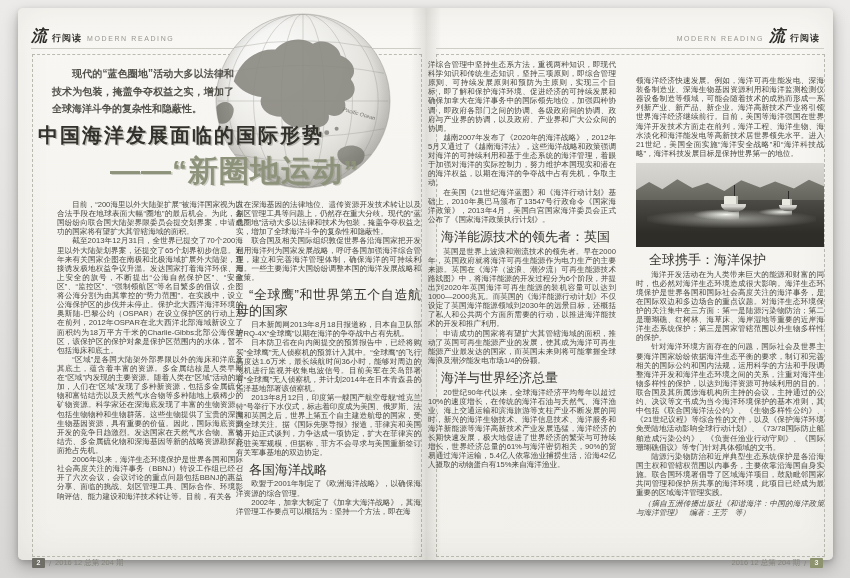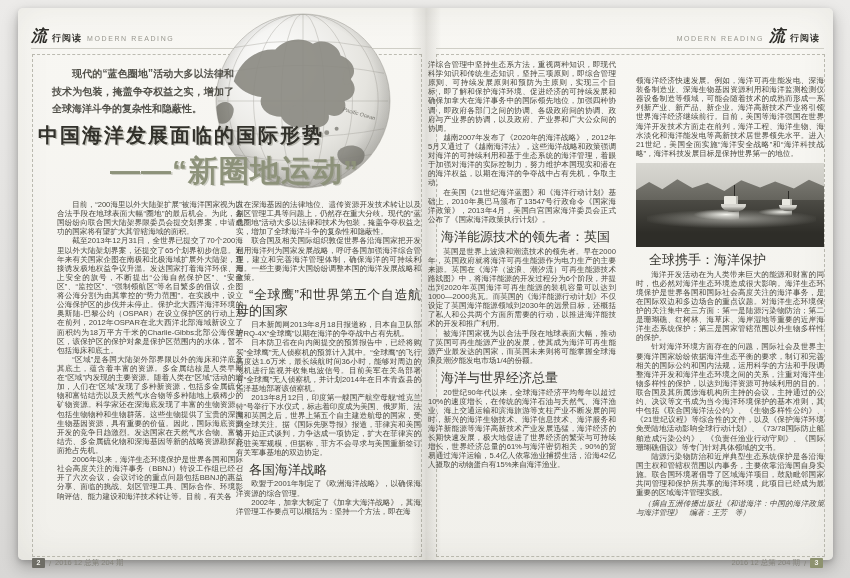--- a/index.html
+++ b/index.html
@@ -166,21 +166,21 @@
         <p class="subhead">各国海洋战略</p>
         <p class="para">欧盟于2001年制定了《欧洲海洋战略》，以确保海洋资源的综合管理。</p>
         <p class="para">2002年，加拿大制定了《加拿大海洋战略》，其海洋管理工作要点可以概括为：坚持一个方法，即在海</p>
       </div>
     <div class="col col3">
         <p class="para noindent">洋综合管理中坚持生态系方法，重视两种知识，即现代科学知识和传统生态知识，坚持三项原则，即综合管理原则、可持续发展原则和预防为主原则，实现三个目标，即了解和保护海洋环境、促进经济的可持续发展和确保加拿大在海洋事务中的国际领先地位，加强四种协调，即政府各部门之间的协调、各级政府间的协调、政府与产业界的协调，以及政府、产业界和广大公众间的协调。</p>
         <p class="para">越南2007年发布了《2020年的海洋战略》，2012年5月又通过了《越南海洋法》，这些海洋战略和政策强调对海洋的可持续利用和基于生态系统的海洋管理，着眼于加强对海洋的实际控制力，努力维护本国现实和潜在的海洋权益，以期在海洋的争夺战中占有先机，争取主动。</p>
         <p class="para">在美国《21世纪海洋蓝图》和《海洋行动计划》基础上，2010年奥巴马颁布了13547号行政命令《国家海洋政策》，2013年4月，美国白宫国家海洋委员会正式公布了《国家海洋政策执行计划》。</p>
         <p class="subhead">海洋能源技术的领先者：英国</p>
         <p class="para">英国是世界上波浪和潮流技术的领先者。早在2000年，英国政府就将海洋可再生能源作为电力生产的主要来源。英国在《海洋（波浪、潮汐流）可再生能源技术路线图》中，将海洋能源的开发过程分为6个阶段，并提出到2020年英国海洋可再生能源的装机容量可以达到1000—2000兆瓦。而英国的《海洋能源行动计划》不仅设定了英国海洋能源领域到2030年的远景目标，还概括了私人和公共两个方面所需要的行动，以推进海洋能技术的开发和推广利用。</p>
-        <p class="para">被海洋国家视为以合法手段在地球表面大幅，推动了英国可再生能源产业的发展，使其成为海洋可再生能源产业最发达的国家，而英国未来则将可能掌握全球海浪及潮汐能发电市场1/4的份额。</p>
+        <p class="para">申请成功的国家将有望扩大其管辖海域的面积，推动了英国可再生能源产业的发展，使其成为海洋可再生能源产业最发达的国家，而英国未来则将可能掌握全球海浪及潮汐能发电市场1/4的份额。</p>
         <p class="subhead">海洋与世界经济总量</p>
         <p class="para">20世纪90年代以来，全球海洋经济平均每年以超过10%的速度增长，在传统的海洋石油与天然气、海洋渔业、海上交通运输和滨海旅游等支柱产业不断发展的同时，新兴的海洋生物技术、海洋信息技术、海洋服务和海洋新能源等海洋高新技术产业发展迅猛，海洋经济的长期快速发展，极大地促进了世界经济的繁荣与可持续增长，世界经济总量的61%与海洋密切相关，90%的贸易通过海洋运输，5.4亿人依靠渔业捕捞生活，沿海42亿人摄取的动物蛋白有15%来自海洋渔业。</p>
       </div>
 
     <div class="col col4">
       <div>
           <p class="para noindent">领海洋经济快速发展。例如，海洋可再生能发电、深海装备制造业、深海生物基因资源利用和海洋监测检测仪器设备制造等领域，可能会随着技术的成熟而形成一系列新产业、新产品、新企业。海洋高新技术产业将引领世界海洋经济继续前行。目前，美国等海洋强国在世界海洋开发技术方面走在前列，海洋工程、海洋生物、海水淡化和海洋能发电等高新技术居世界领先水平。进入21世纪，美国全面实施“海洋安全战略”和“海洋科技战略”，海洋科技发展目标是保持世界第一的地位。</p>
         </div>
       <div class="photo">
         <div class="ph-sky"></div>

